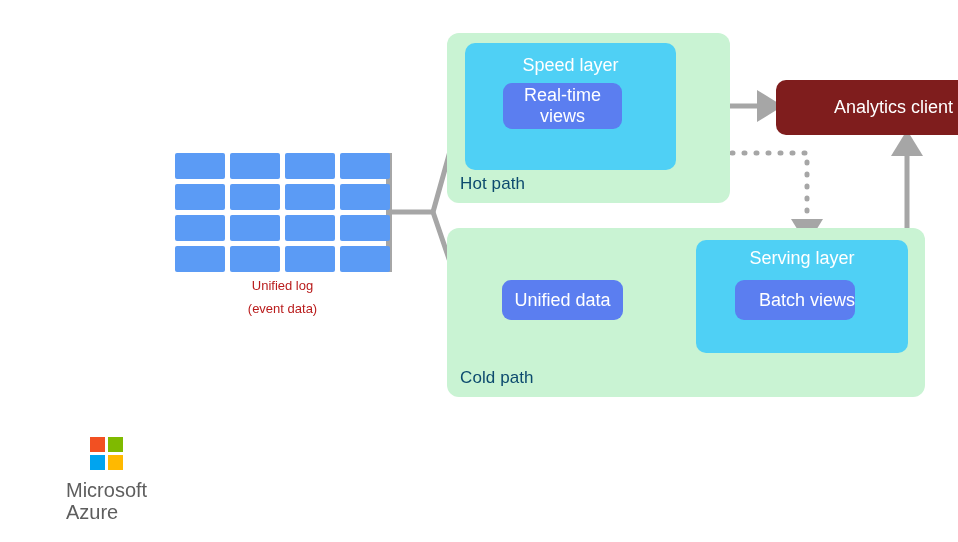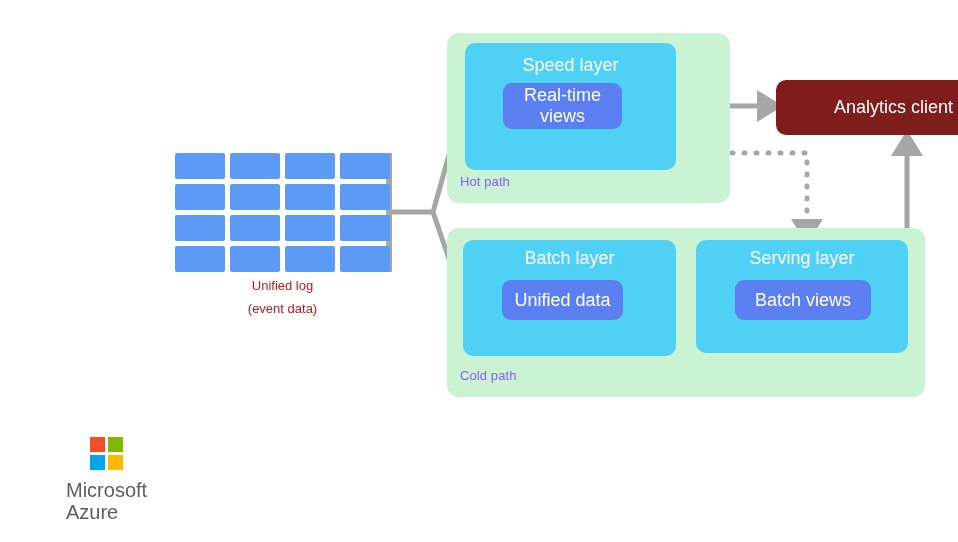--- a/index.html
+++ b/index.html
@@ -14,22 +14,22 @@
   #canvas{position:absolute;left:0;top:0;width:958px;height:542px;}
   .abs{position:absolute;}
 
   
   .path-zone{
     background:#c9f3d3;
     border-radius:12px;
   }
   .path-label{
     position:absolute;
-    font-size:13px;
-    color:#8b5cf6;
+    font-size:17px;
+    color:#0c4a6e;
     letter-spacing:.1px;
     white-space:nowrap;
   }
 
   
   .layer-box{
     background:#4fd0f5;
     border-radius:10px;
     padding-left:16px;
   }
@@ -164,31 +164,28 @@
     <div class="layer-title" style="top:12px;">Speed layer</div>
   </div>
   <div class="abs view-box" style="left:503px;top:83px;width:119px;height:46px;flex-direction:column;text-align:center;">
     <span>Real-time</span>
     <span>views</span>
   </div>
 
   <div class="abs path-zone" style="left:447px;top:228px;width:478px;height:169px;"></div>
   <div class="path-label" style="left:460px;top:368px;">Cold path</div>
 
-  <div class="abs layer-box" style="left:463px;top:240px;width:197px;height:116px;">
-    <div class="layer-title" style="top:8px;">Batch layer</div>
-  </div>
   <div class="abs view-box" style="left:502px;top:280px;width:121px;height:40px;">
     <span>Unified data</span>
   </div>
 
   <div class="abs layer-box" style="left:696px;top:240px;width:196px;height:113px;">
     <div class="layer-title" style="top:8px;">Serving layer</div>
   </div>
-  <div class="abs view-box" style="left:735px;top:280px;width:136px;height:40px;">
+  <div class="abs view-box" style="left:735px;top:280px;width:120px;height:40px;justify-content:flex-end;">
     <span>Batch views</span>
   </div>
 
   <div class="abs client-box" style="left:776px;top:80px;width:149px;height:55px;">
     <span>Analytics client</span>
   </div>
 
   <div id="azure-logo" style="left:66px;top:437px;flex-direction:column;">
     <div class="ms-squares">
       <div class="ms-sq" style="background:#f25022;"></div>

